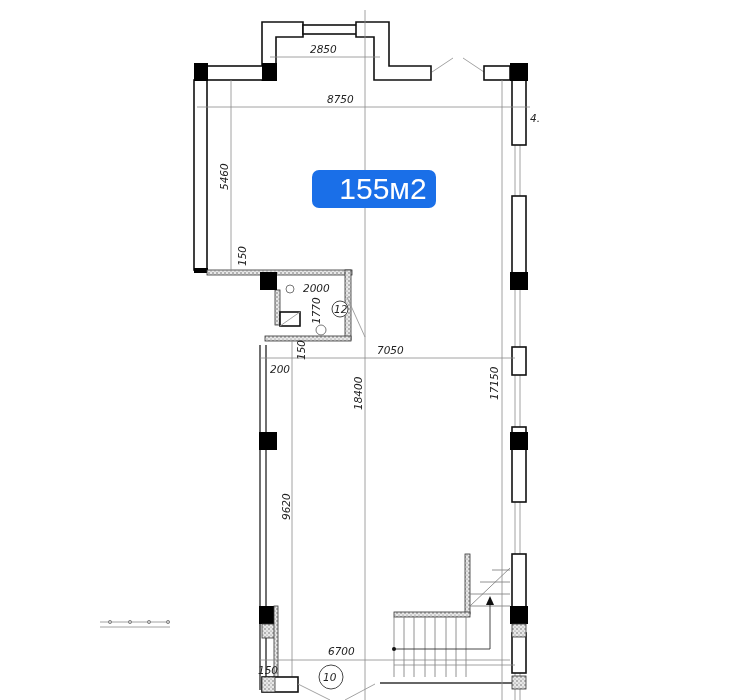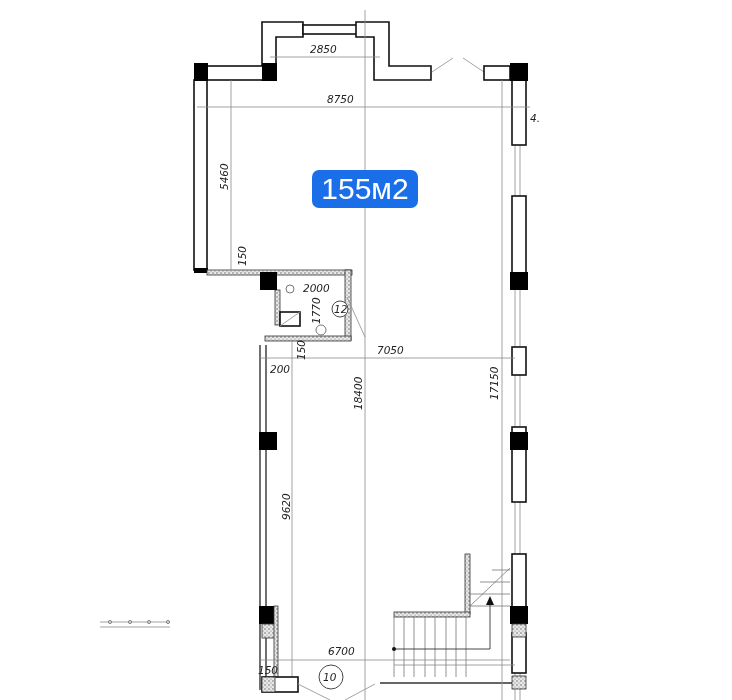--- a/index.html
+++ b/index.html
@@ -8,21 +8,21 @@
   .dim { font-family: "DejaVu Sans", sans-serif; font-style: italic; font-size: 10.5px; fill: #222; }
   .wall { fill: #ffffff; stroke: #111; stroke-width: 1.6; }
   .col { fill: #000; }
   .thin { stroke: #999; stroke-width: 0.9; fill: none; }
   .dl { stroke: #8a8a8a; stroke-width: 0.8; fill: none; }
   .hatch { fill: url(#hatchPat); stroke: #333; stroke-width: 0.8; }
   .area-badge {
     position: absolute; left: 312px; top: 170px; width: 106px; height: 38px;
     background: #1a6fe8; border-radius: 7px; color: #ffffff;
     font-family: "Liberation Sans", sans-serif; font-size: 30px; line-height: 38px;
-    text-align: center; letter-spacing: 0px;
+    text-align: center; letter-spacing: 0px; padding-left: 18px;
   }
 </style>
 </head>
 <body>
 
 <svg id="plan" viewBox="0 0 732 700" xmlns="http://www.w3.org/2000/svg">
   <defs>
     <pattern id="hatchPat" width="4" height="4" patternUnits="userSpaceOnUse">
       <rect width="4" height="4" fill="#e8e8e8"></rect>
       <circle cx="1" cy="1" r="0.7" fill="#555"></circle>

